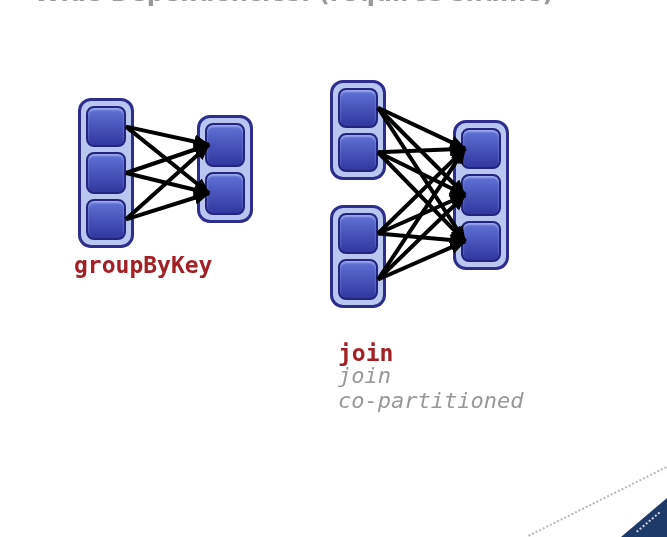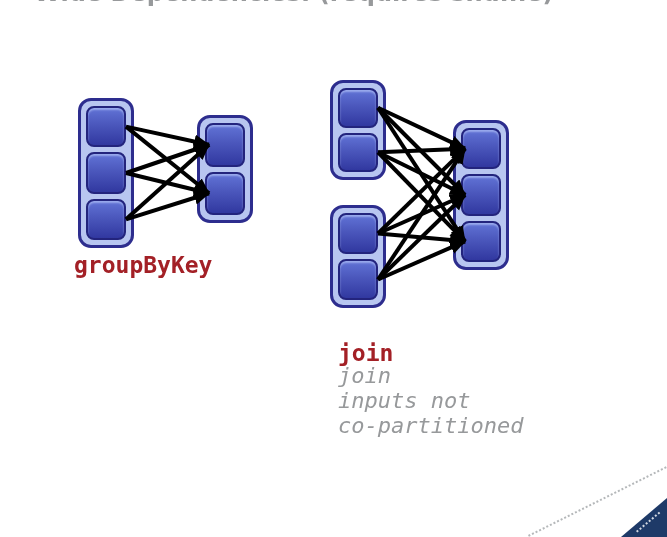--- a/index.html
+++ b/index.html
@@ -135,21 +135,20 @@
       <line x1="378" y1="279.5" x2="465" y2="195" stroke="#000000" stroke-width="4" marker-end="url(#ah)"></line>
       <line x1="378" y1="279.5" x2="465" y2="241.33333333333334" stroke="#000000" stroke-width="4" marker-end="url(#ah)"></line>
     </svg>
 
   <div class="diagram-label label-groupbykey">groupByKey</div>
 
   <div class="diagram-label label-join">join</div>
 
   <div class="diagram-sublabel">
     <div>join</div>
-    <div>inputs not</div>
     <div>co-partitioned</div>
   </div>
 
   <div class="corner-dotted-line"></div>
   <div class="corner-triangle"></div>
   <div class="corner-triangle-dots"></div>
 
 </div>
 
 </body></html>

